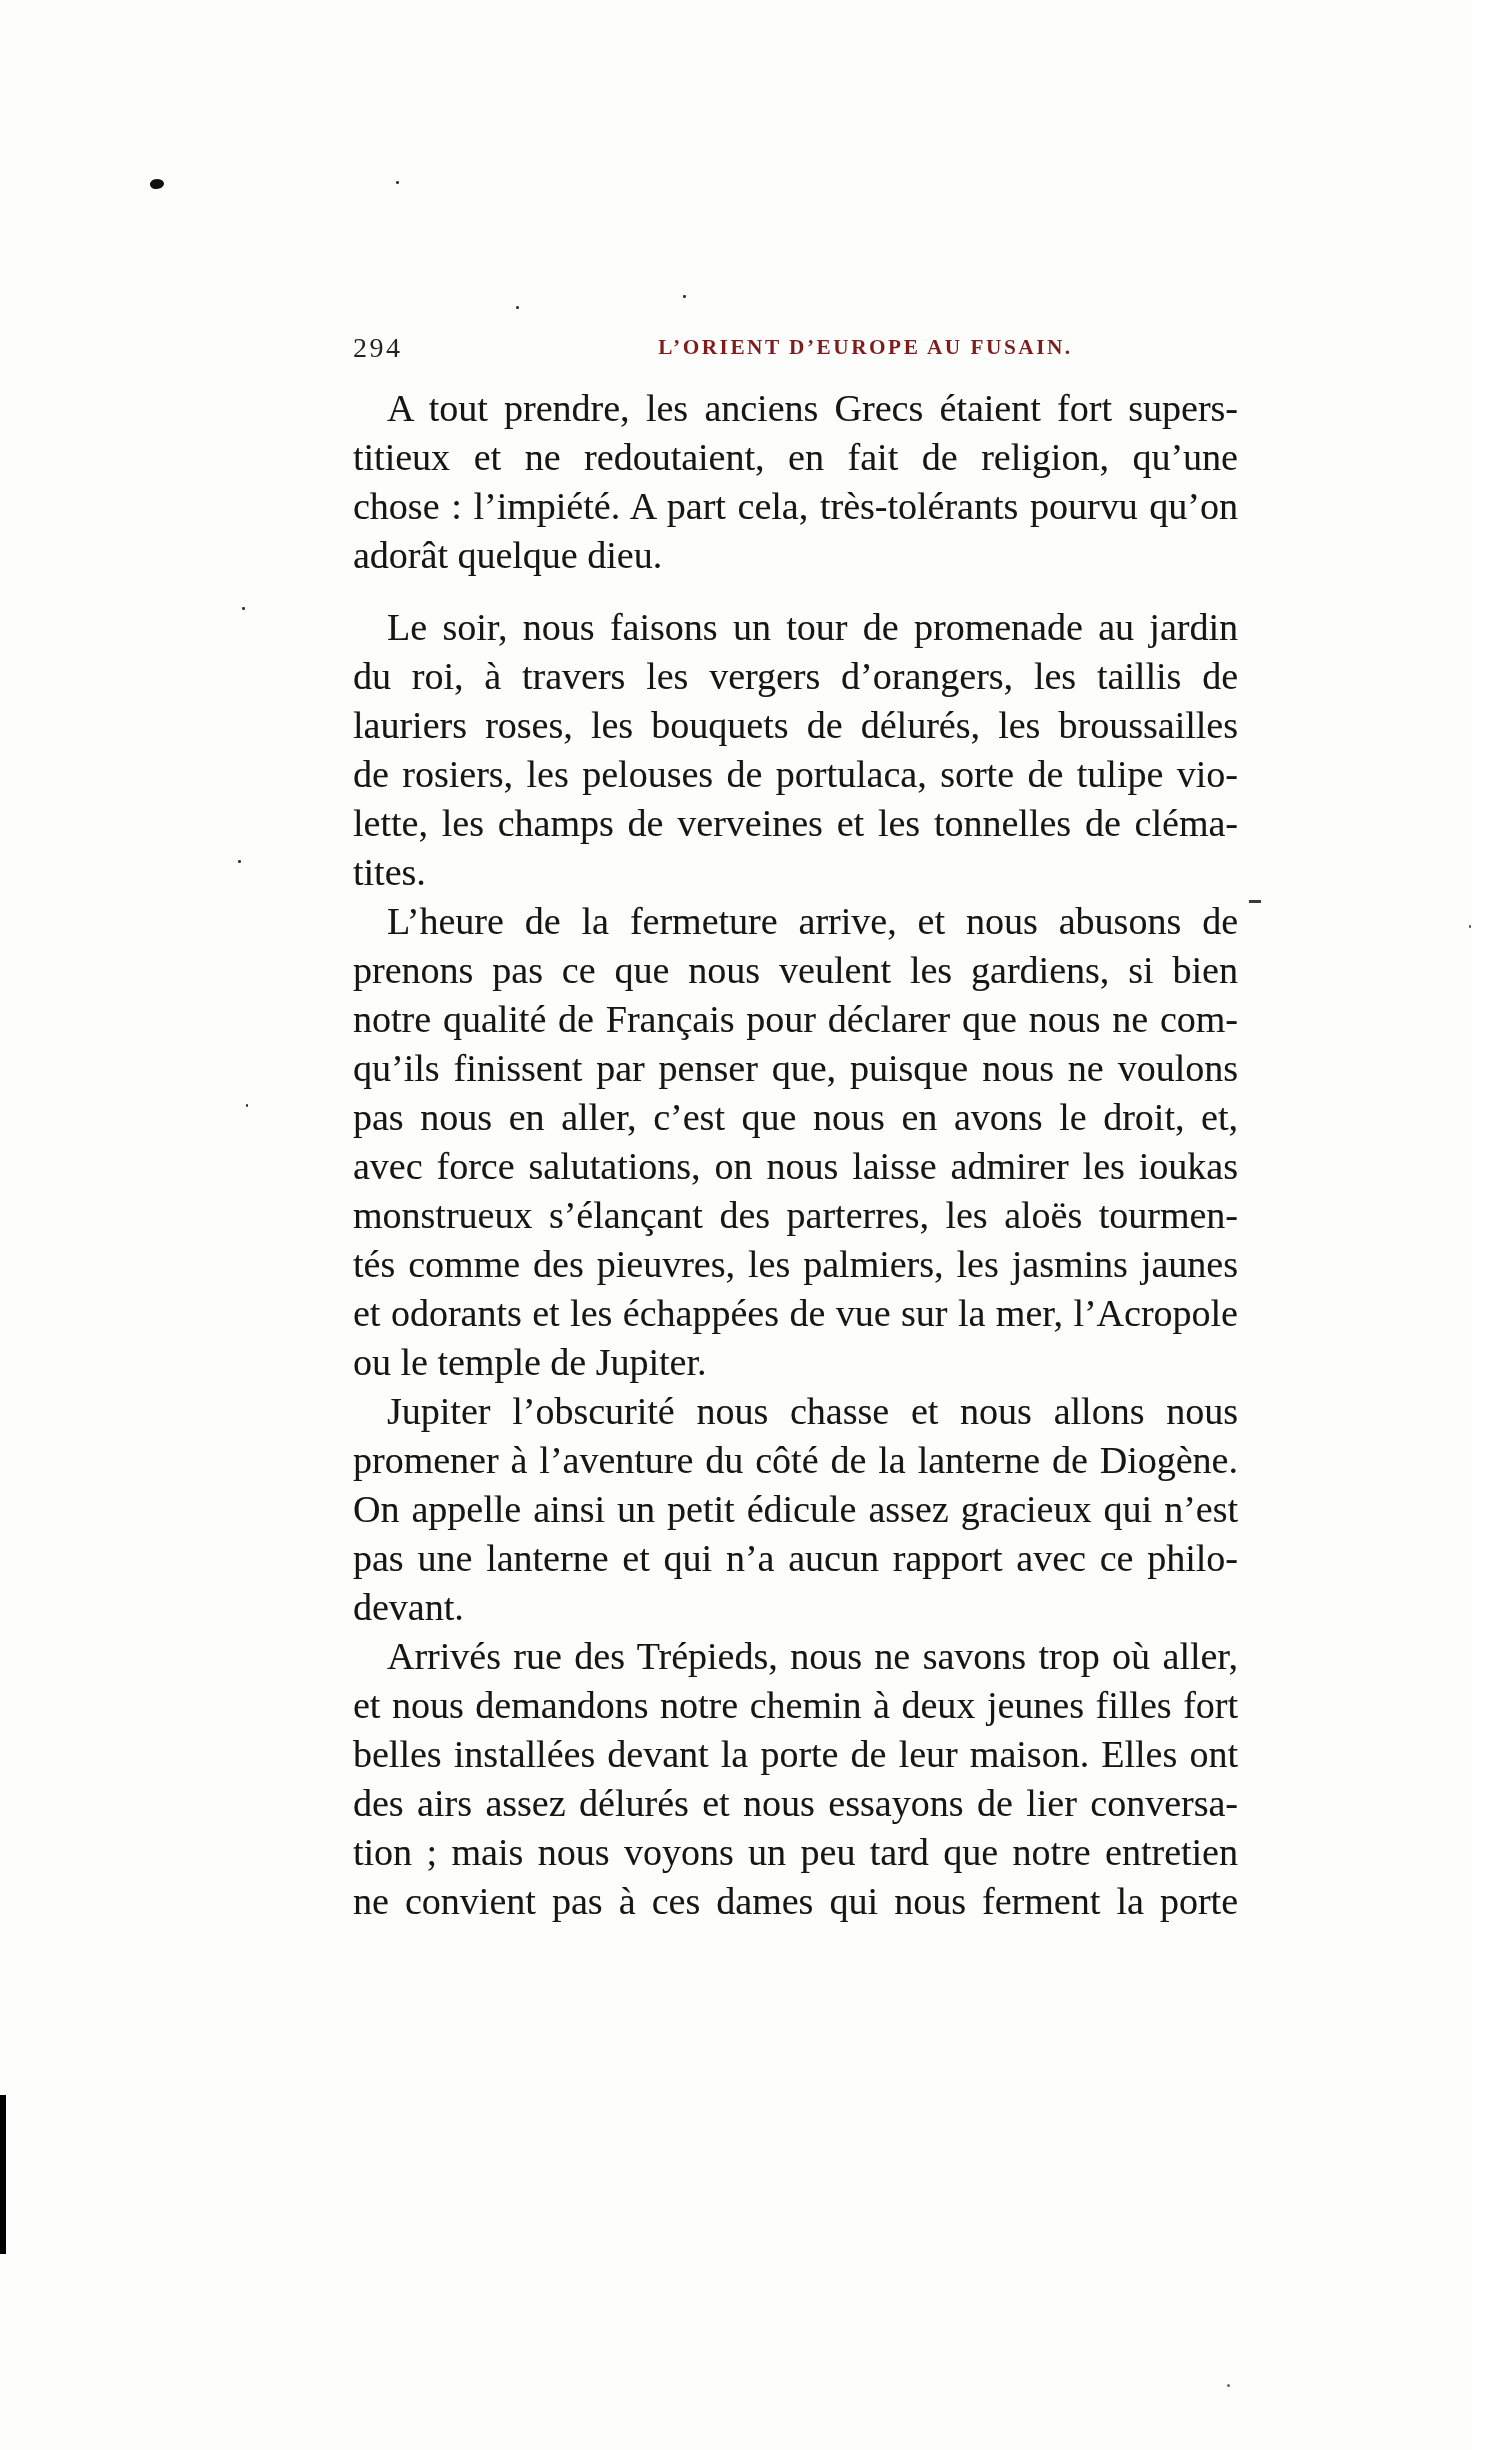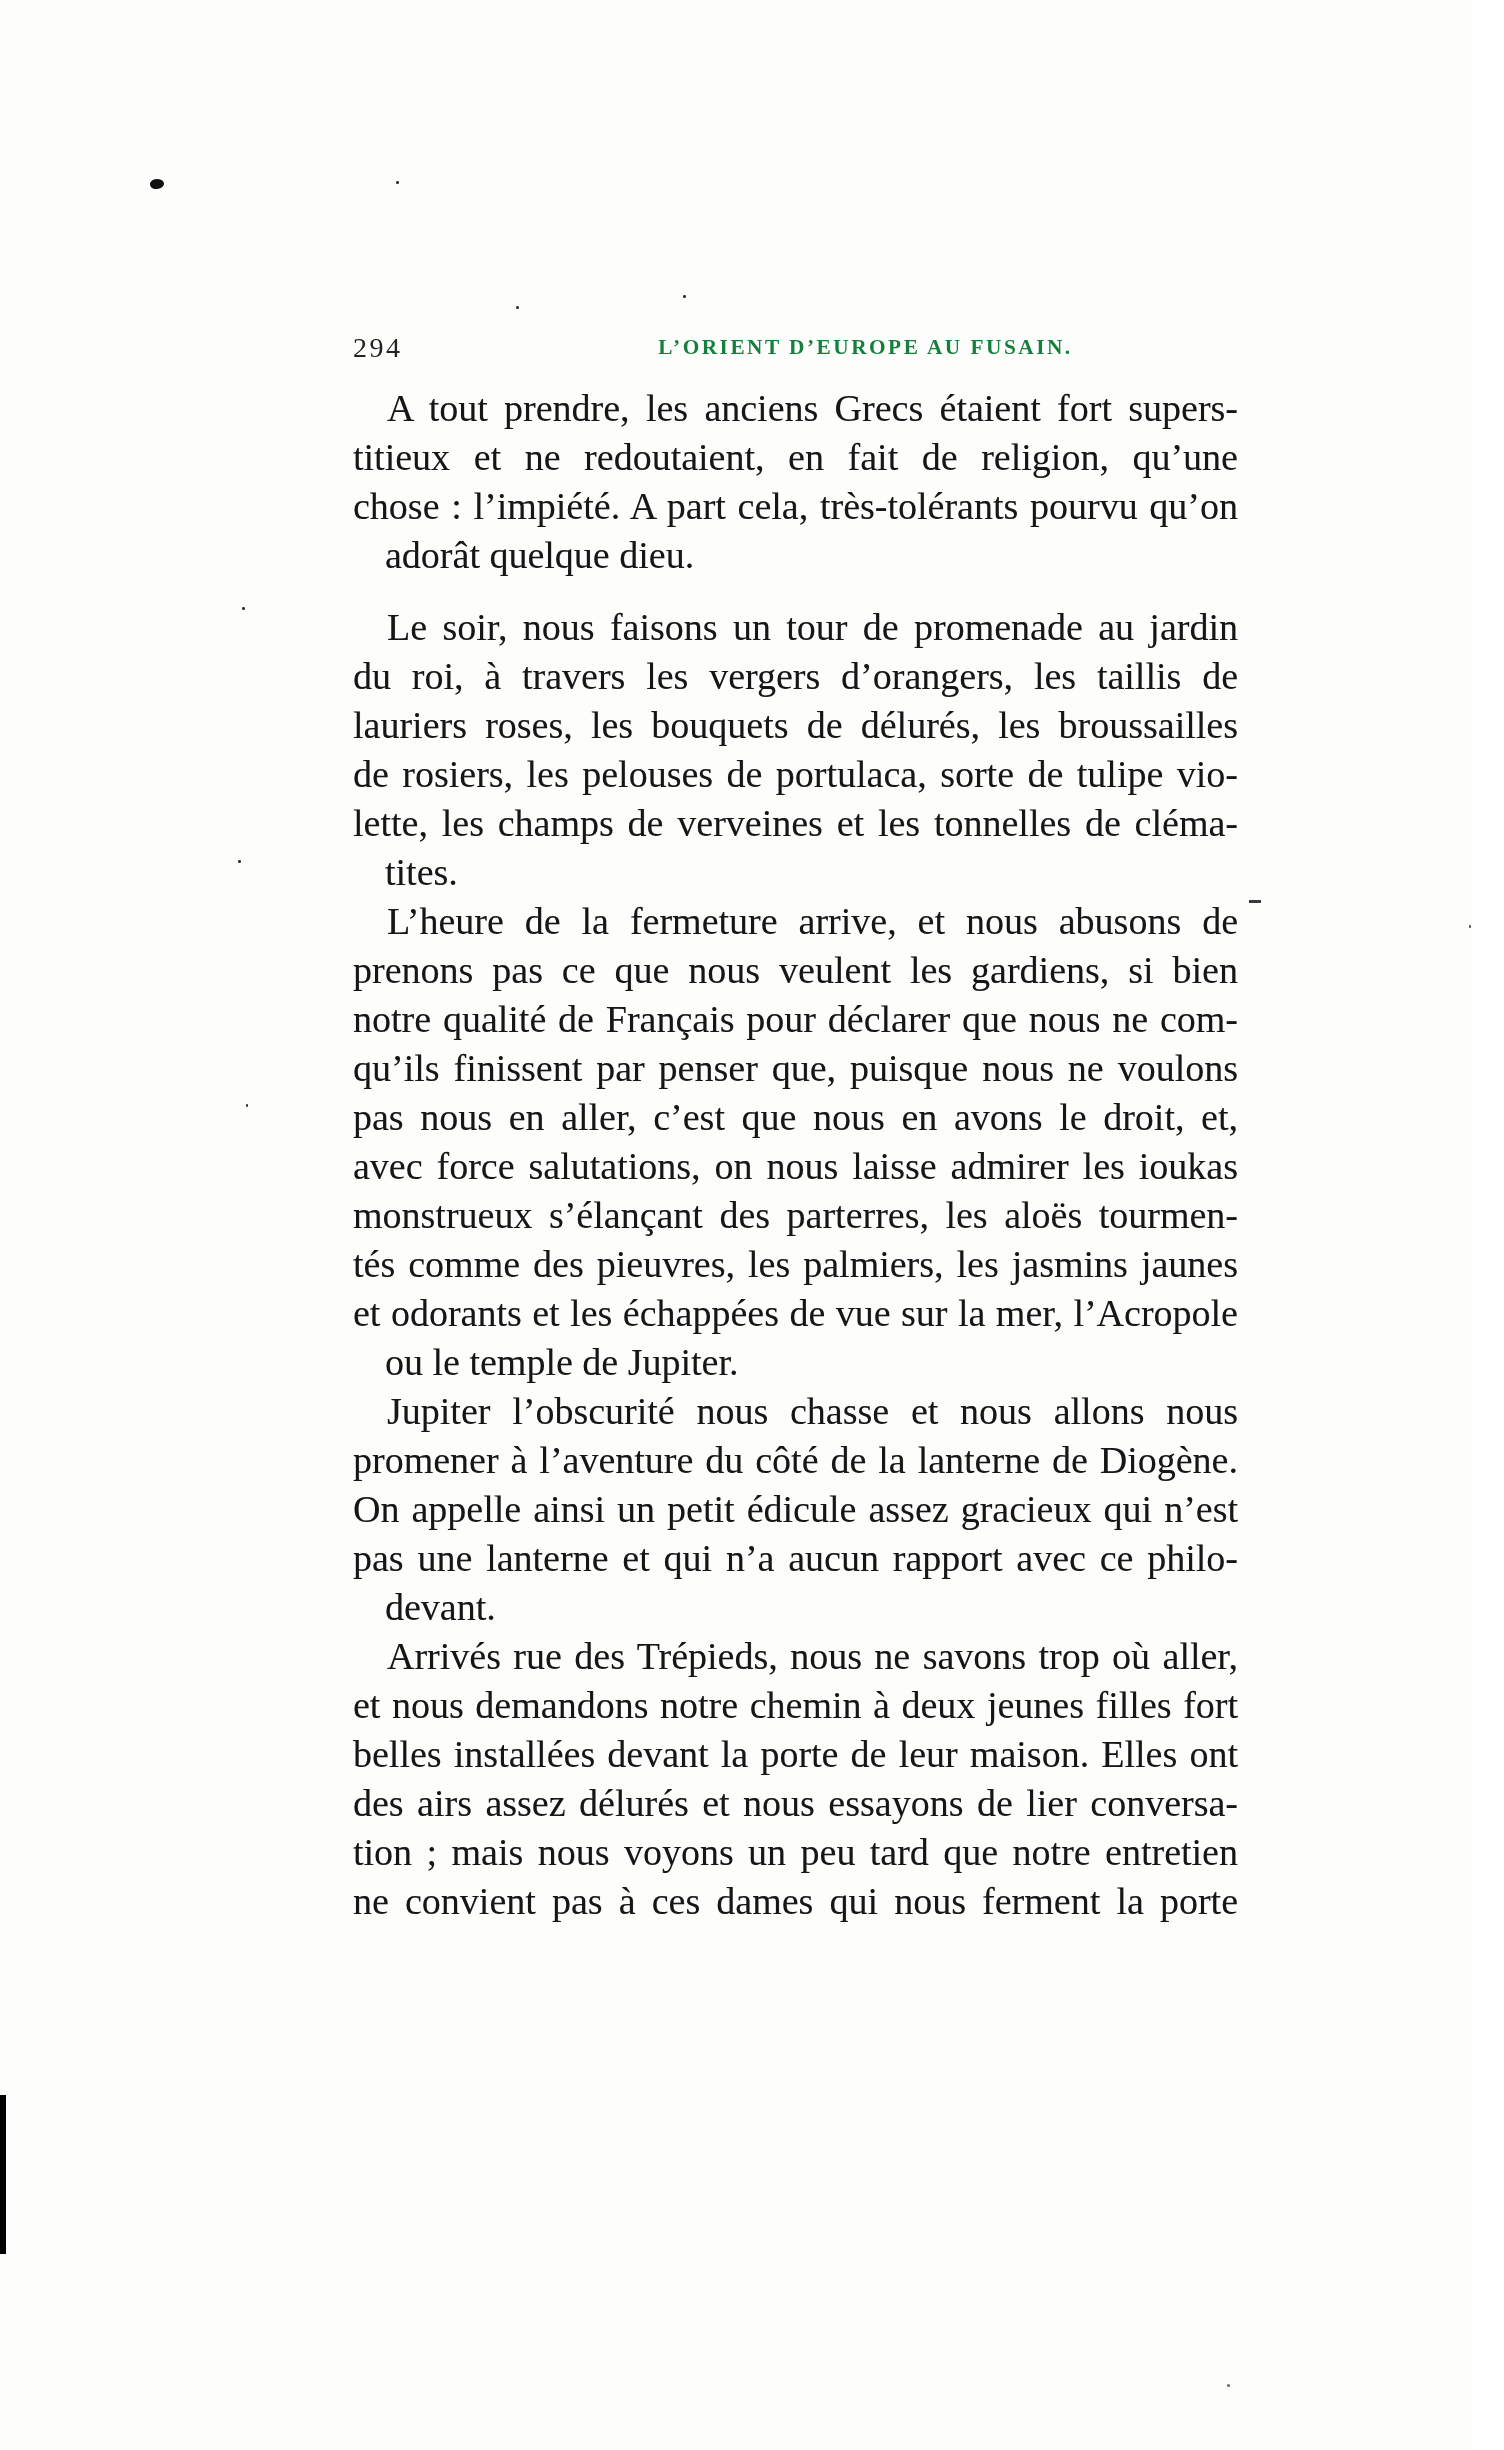--- a/index.html
+++ b/index.html
@@ -32,40 +32,40 @@
     position: absolute;
     left: 0;
     right: 0;
     top: 4.9px;
     text-align: center;
     transform: translateX(70px);
     font-size: 21.3px;
     font-weight: 700;
     letter-spacing: 2.5px;
     white-space: nowrap;
-    color: #15803d;
+    color: #7f1d1d;
   }
   
   .body-text {
     position: absolute;
     top: 384px;
     left: 353px;
     width: 885px;
     font-size: 38px;
     line-height: 49px;
     text-shadow: 0.2px 0.2px 0 rgba(10,10,10,0.30);
   }
   .para { margin: 0; }
   .para.space-before { margin-top: 23px; }
   .line {
     text-align: justify;
     text-align-last: justify;
   }
   .line.indent { text-indent: 34px; }
-  .line.end { text-align-last: left; margin-left: 32px; }
+  .line.end { text-align-last: left; }
   
   .artifact { position: absolute; background: #111; }
   .blob {
     left: 150px; top: 179px; width: 14px; height: 9.8px;
     border-radius: 45% 60% 50% 55%;
     transform: rotate(-12deg);
   }
   .speck { border-radius: 50%; background: #333; }
   .s1 { left: 396px; top: 181px; width: 2.5px; height: 2.5px; }
   .s2 { left: 516px; top: 306px; width: 2.5px; height: 3.3px; }

